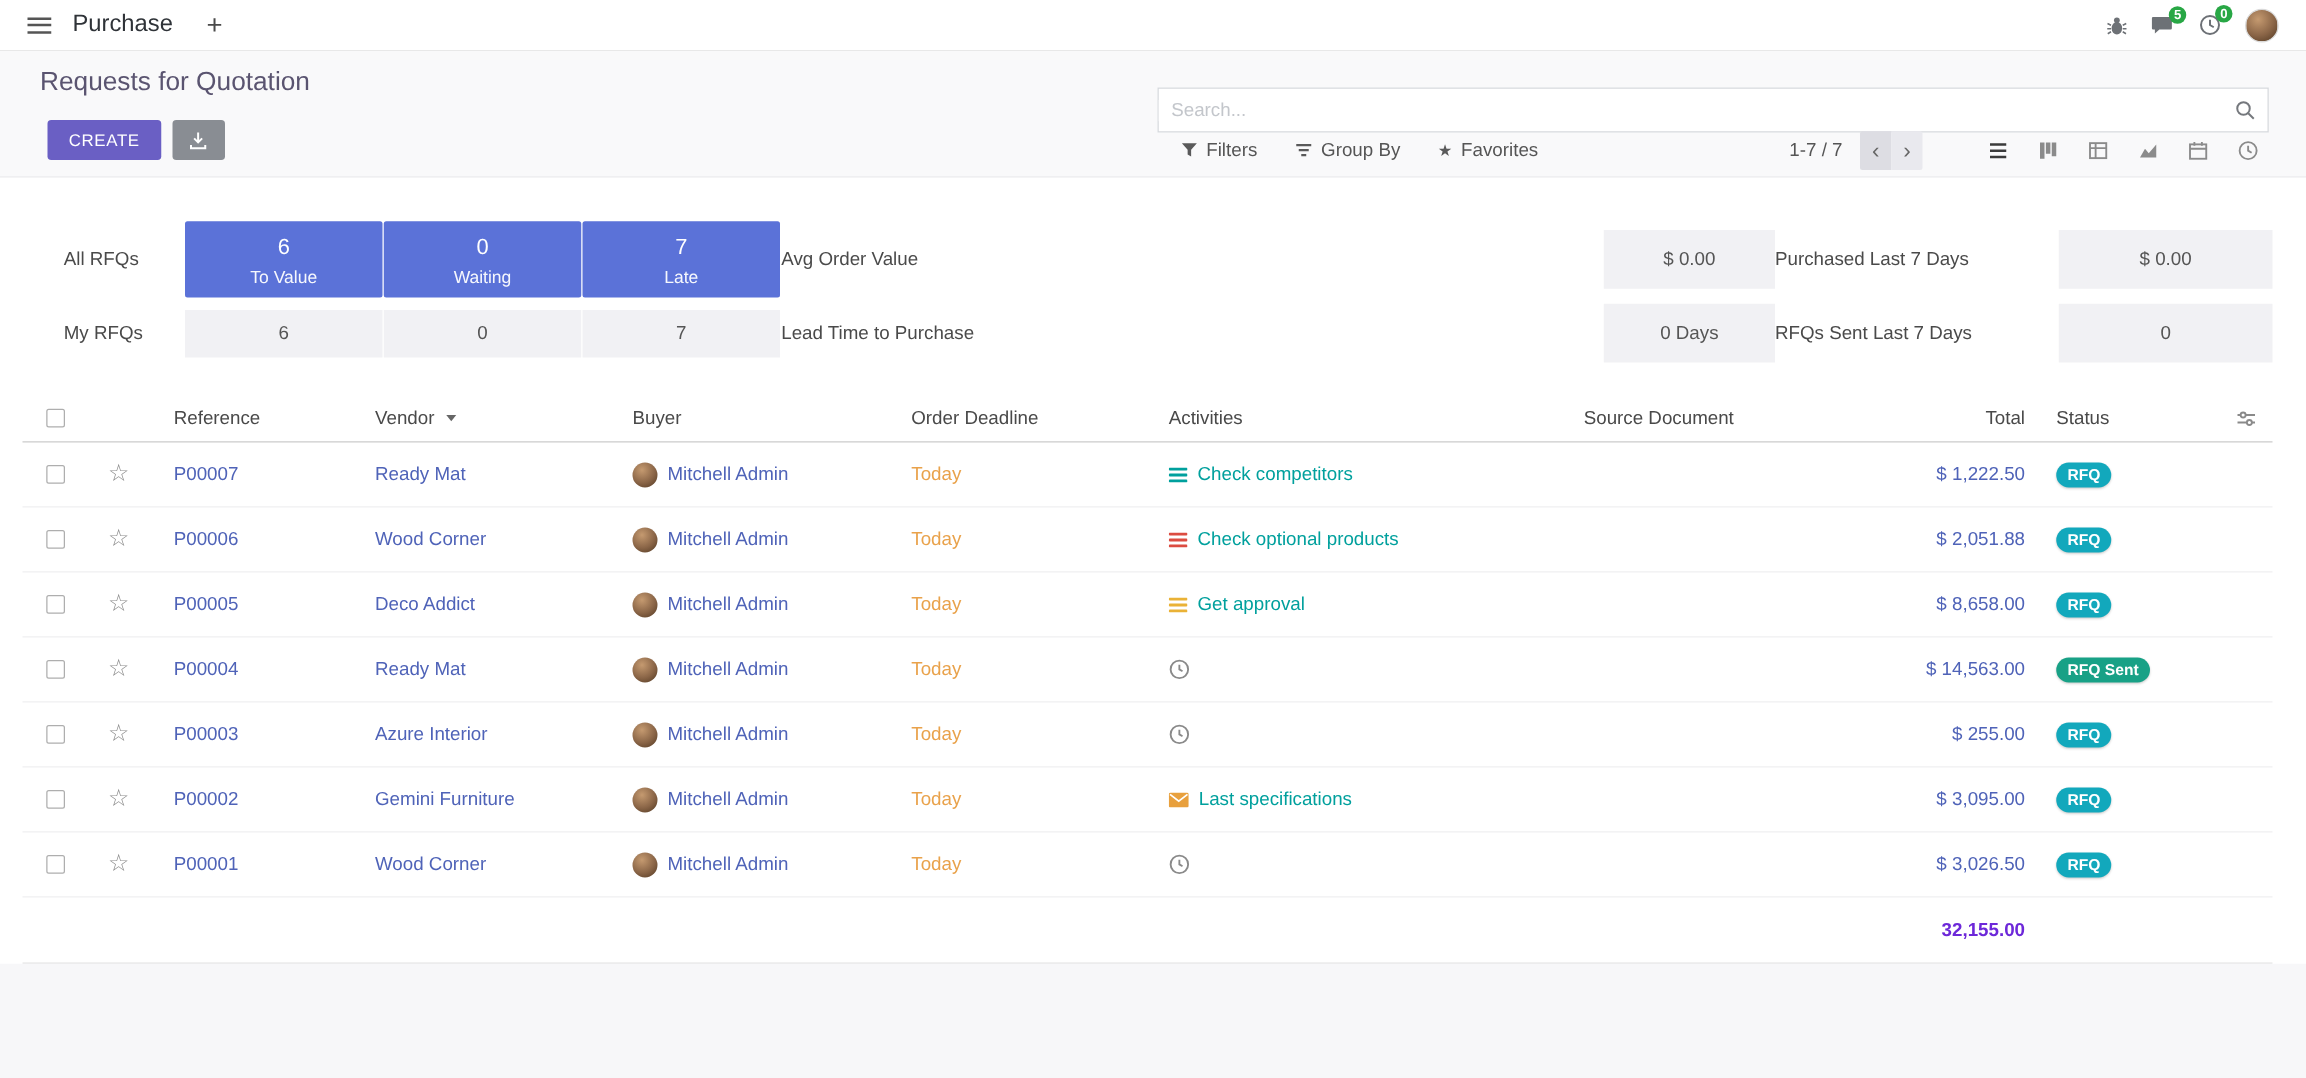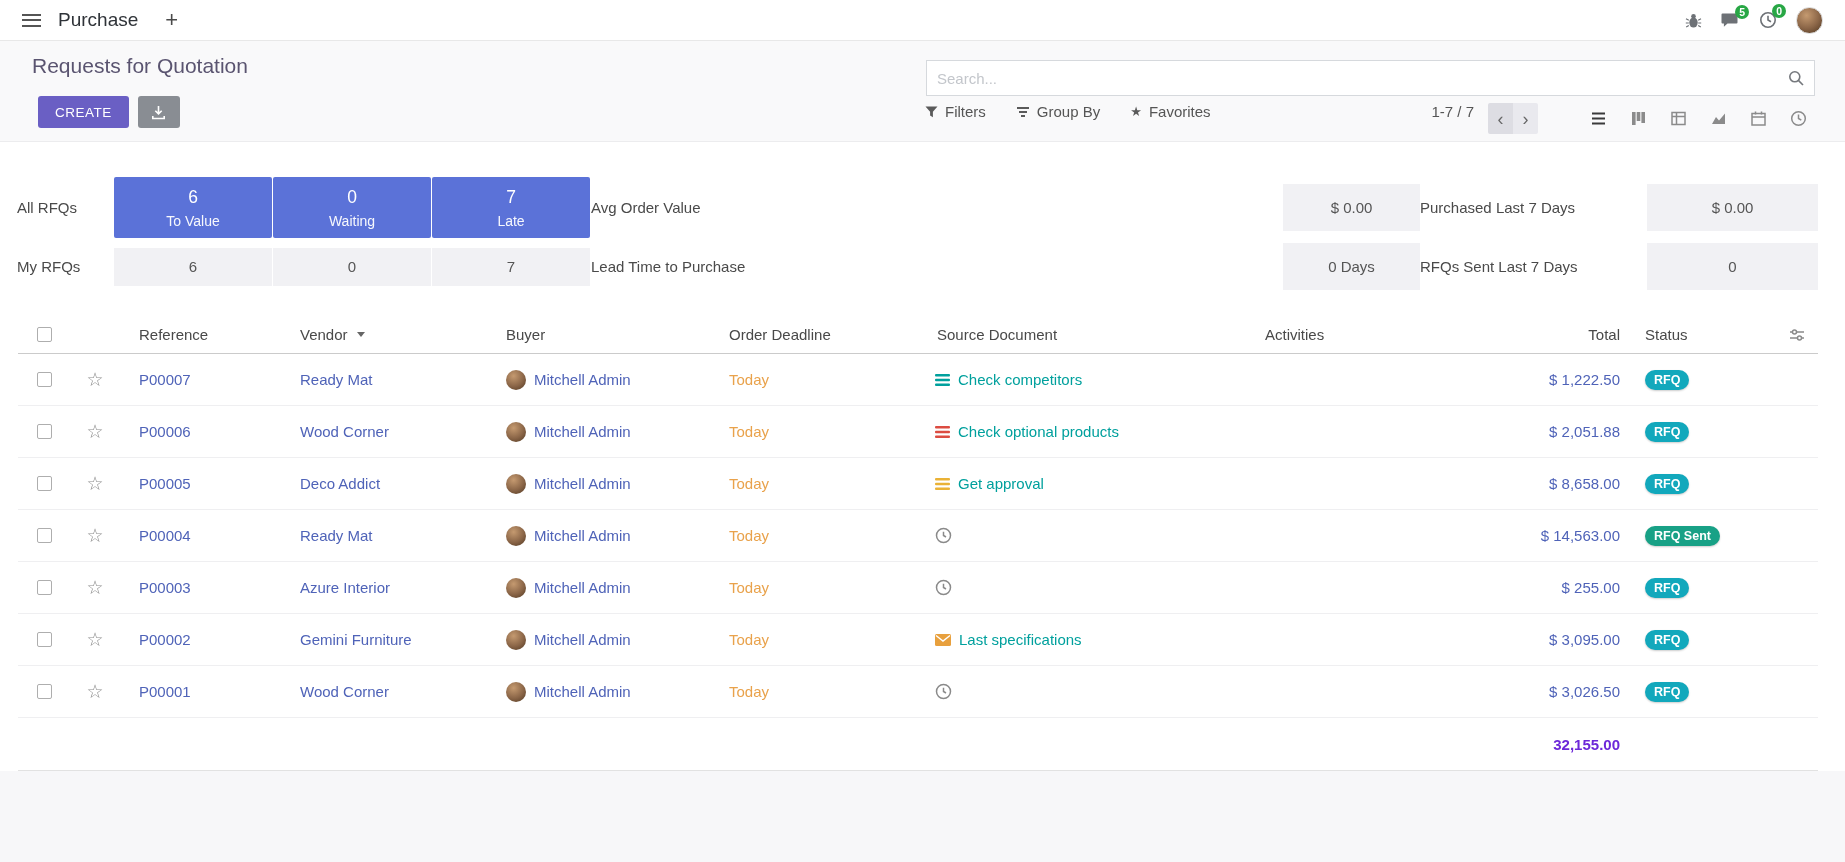--- a/index.html
+++ b/index.html
@@ -27,41 +27,41 @@
             border:1px solid #d9d9d9; cursor:pointer; }
 
   
   .cp { position:relative; height:101px; background:#f9f9fa; border-bottom:1px solid #ececee; flex:none; }
   .cp-title { position:absolute; left:32px; top:13px; font-size:21px; color:#5a5470; }
   .btn-row { position:absolute; left:38px; top:55px; display:flex; gap:9px; }
   .btn-create { background:var(--primary,#6a5fc4); color:#fff; border:none; border-radius:3px;
                 font-size:13.5px; letter-spacing:.5px; height:32px; padding:0 17px; cursor:pointer; }
   .btn-dl { background:#898d93; border:none; border-radius:3px; width:42px; height:32px;
             display:flex; align-items:center; justify-content:center; cursor:pointer; }
-  .search { position:absolute; left:926px; right:30px; top:19px; height:36px;
+  .search { position:absolute; left:926px; right:30px; top:29px; height:36px;
             background:#fff; border:1px solid #d6d9dd; display:flex; align-items:center; }
   .search input { flex:1; border:none; outline:none; font-size:15px; padding:0 10px; color:#333; }
   .search input::placeholder { color:#c3c6cb; }
   .search svg { margin-right:10px; flex:none; }
-  .row2 { position:absolute; left:925px; right:27px; top:62px; height:34px;
-          display:flex; align-items:flex-start; font-size:15px; color:#555; }
+  .row2 { position:absolute; left:945px; right:27px; top:62px; height:34px;
+          display:flex; align-items:center; font-size:15px; color:#555; }
   .fbtn { display:flex; align-items:center; gap:7px; background:none; border:none;
           font-size:15px; color:#555; margin-right:30px; cursor:pointer; padding:0; }
   .spacer { flex:1; }
   .pager { margin-right:14px; color:#555; }
   .pbtn { width:25px; height:31px; border:none; color:#666; font-size:18px; line-height:1;
           cursor:pointer; padding:0; }
   .pbtn.prev { background:#dddde3; border-radius:2px 0 0 2px; }
   .pbtn.next { background:#e9e9ee; border-radius:0 2px 2px 0; margin-right:40px; }
   .vs { width:40px; height:31px; background:none; border:none; display:flex;
         align-items:center; justify-content:center; cursor:pointer; color:#8b8b8b; padding:0; }
   .vs.active { color:#3a3a3a; }
 
   
-  .dash { background:#fff; padding:35px 27px 26px 17px; flex:none; }
+  .dash { background:#fff; padding:35px 27px 26px 51px; flex:none; }
   .drow { display:flex; align-items:center; }
   .drow1 { height:61px; }
   .drow2 { height:47px; margin-top:5px; }
   .dlabel { width:97px; font-size:15px; color:#4a4a4a; }
   .kpi { width:158px; height:61px; background:var(--kpi,#5b72d8); color:#fff; border:none;
          margin-right:1px; display:flex; flex-direction:column; align-items:center;
          justify-content:center; cursor:pointer; border-radius:2px; }
   .kpi .v { font-size:17.5px; margin-bottom:5px; }
   .kpi .l { font-size:14px; opacity:.95; }
   .mybox { width:158px; height:38px; background:#f1f1f4; color:#555; margin-right:1px;
@@ -265,22 +265,22 @@
           <input type="checkbox" style="">
         </div>
       <div class="c col-star"></div>
       <div class="c col-ref">Reference</div>
       <div class="c col-vendor">
           <span>Vendor</span>
           <span class="caret"></span>
         </div>
       <div class="c col-buyer">Buyer</div>
       <div class="c col-deadline">Order Deadline</div>
+      <div class="c col-activity">Activities</div>
       <div class="c col-source">Source Document</div>
-      <div class="c col-activity">Activities</div>
       <div class="c col-total">Total</div>
       <div class="c col-status">Status</div>
       <div class="c col-gear">
         <svg width="16" height="14" viewBox="0 0 16 14" fill="none" stroke="currentColor" stroke-width="1.5">
           <path d="M1 4 h14 M1 10 h14"></path>
             <circle cx="5.5" cy="4" r="2" fill="#fff"></circle>
             <circle cx="10.5" cy="10" r="2" fill="#fff"></circle>
         </svg>
       </div>
     </div>

